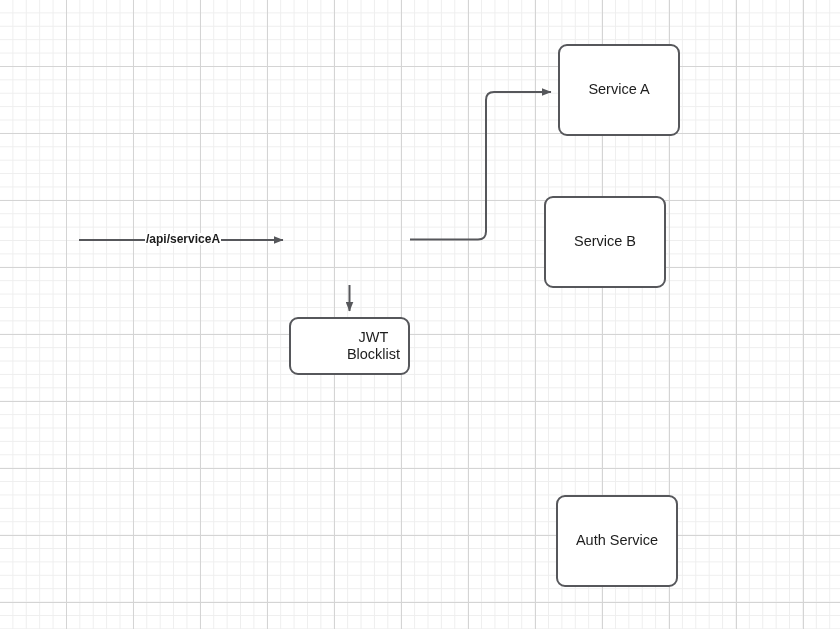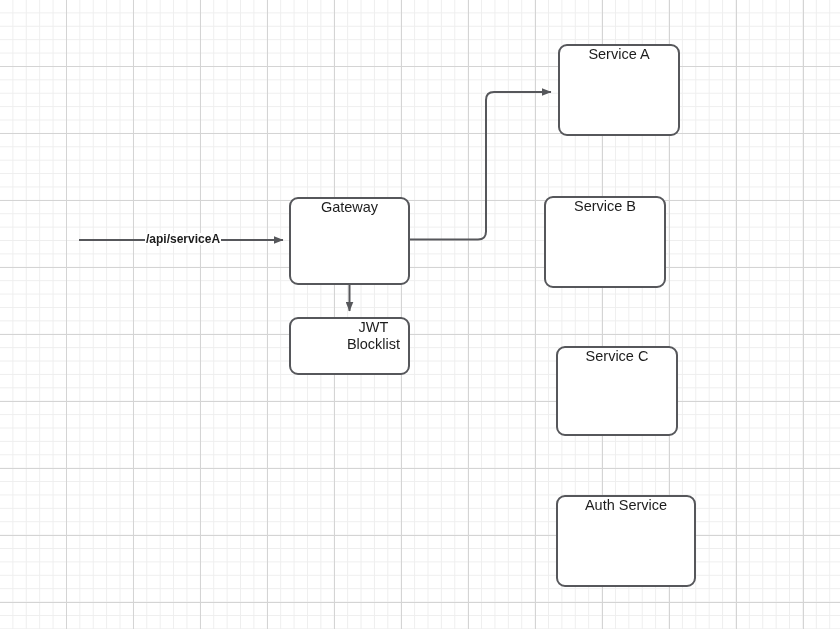--- a/index.html
+++ b/index.html
@@ -26,20 +26,21 @@
     background-position: -1px -1px, -1px -1px, -1px -1px, -1px -1px;
     font-family: "Liberation Sans", sans-serif;
   }
   .node {
     position: absolute;
     box-sizing: border-box;
     background: #ffffff;
     border: 2px solid #56575b;
     border-radius: 9px;
     display: flex;
+    align-items: center;
     justify-content: center;
     color: #1d1d1d;
     font-size: 14.5px;
     line-height: 1.2;
     text-align: center;
     font-family: "Liberation Sans", sans-serif;
   }
   #edge-layer {
     position: absolute;
     left: 0;
@@ -72,39 +73,33 @@
       </marker>
     </defs>
 
     <path d="M 79 240 L 283 240" fill="none" stroke="#56575b" stroke-width="2" marker-end="url(#arrow)"></path>
 
     <path d="M 349.5 285 L 349.5 311" fill="none" stroke="#56575b" stroke-width="2" marker-end="url(#arrow)"></path>
 
     <path d="M 410 239.5 L 478 239.5 Q 486 239.5 486 231.5 L 486 100 Q 486 92 494 92 L 551 92" fill="none" stroke="#56575b" stroke-width="2" stroke-linejoin="round" marker-end="url(#arrow)"></path>
   </svg>
 
-  <div class="node" style="left:289px; top:197px; width:121px; height:88px;">
-    <span>Gateway</span>
-  </div>
 
   <div class="node" style="left:289px; top:317px; width:121px; height:58px;padding-left:48px;">
     <span>JWT Blocklist</span>
   </div>
 
   <div class="node" style="left:558px; top:44px; width:122px; height:92px;">
     <span>Service A</span>
   </div>
 
   <div class="node" style="left:544px; top:196px; width:122px; height:92px;">
     <span>Service B</span>
   </div>
 
-  <div class="node" style="left:556px; top:346px; width:122px; height:90px;">
-    <span>Service C</span>
-  </div>
 
-  <div class="node" style="left:556px; top:495px; width:140px; height:92px;">
+  <div class="node" style="left:556px; top:495px; width:122px; height:92px;">
     <span>Auth Service</span>
   </div>
 
   <div class="edge-label" style="left:145px; top:233px;">/api/serviceA</div>
 
 </div>
 
 </body></html>

